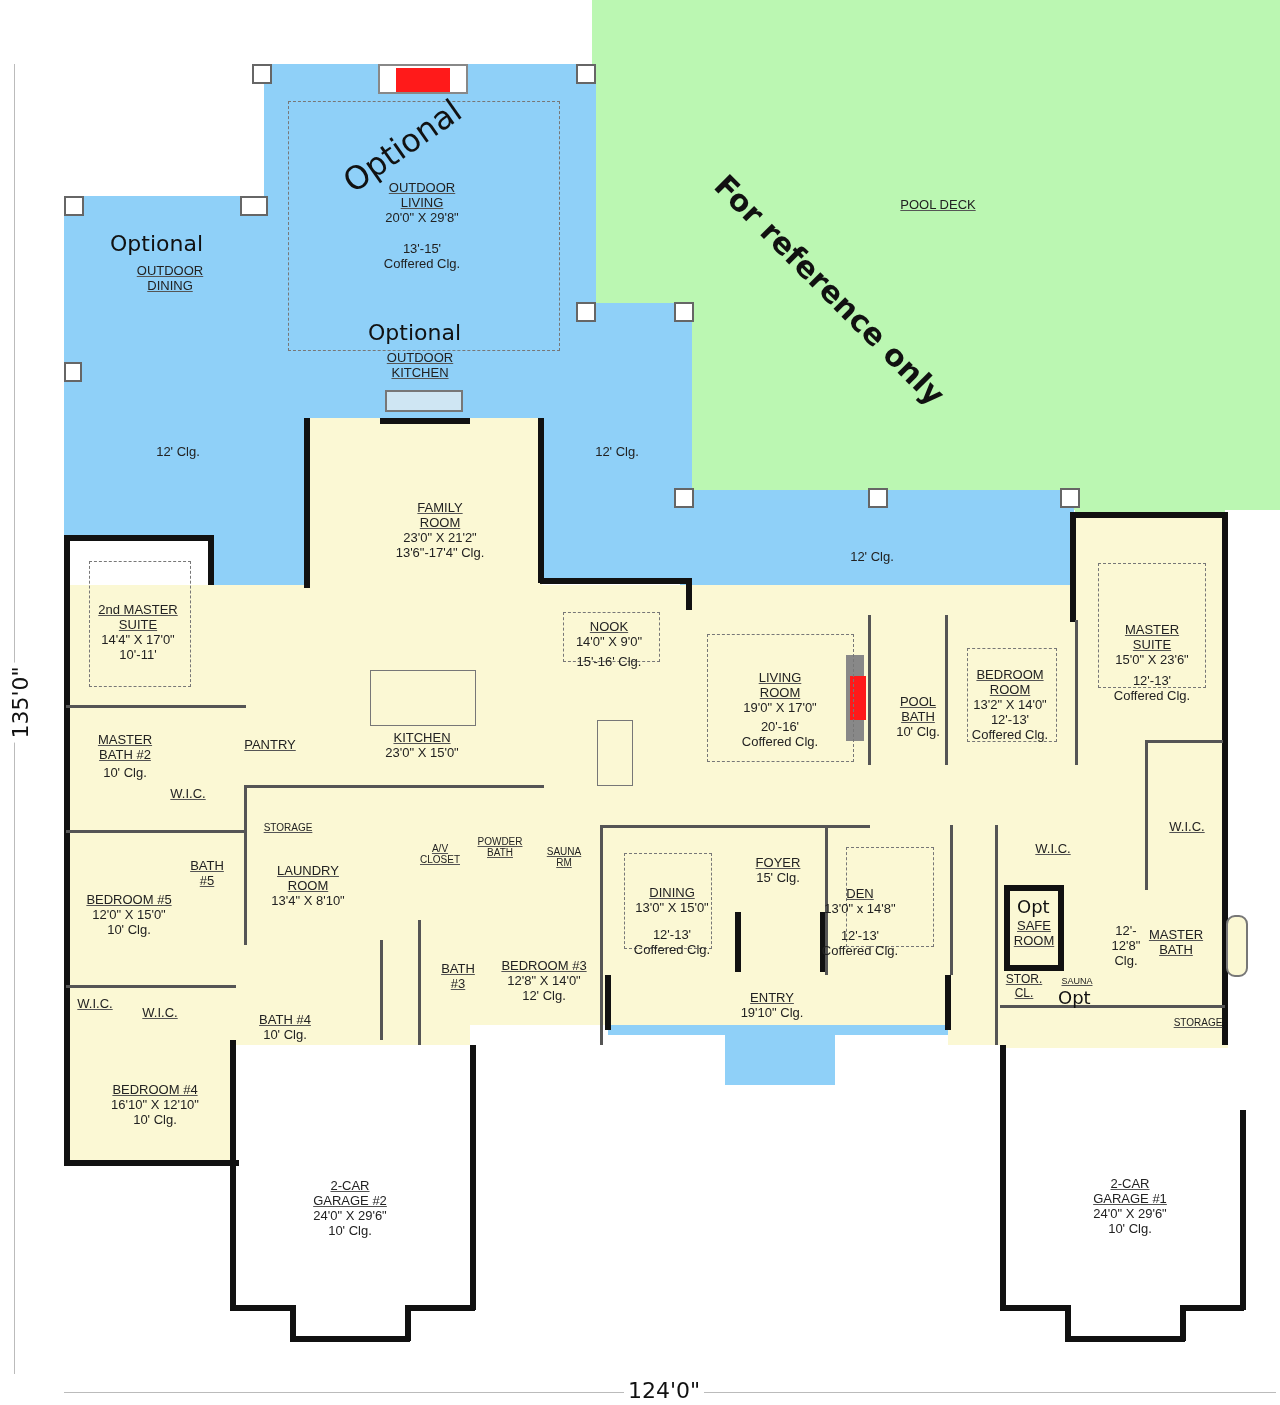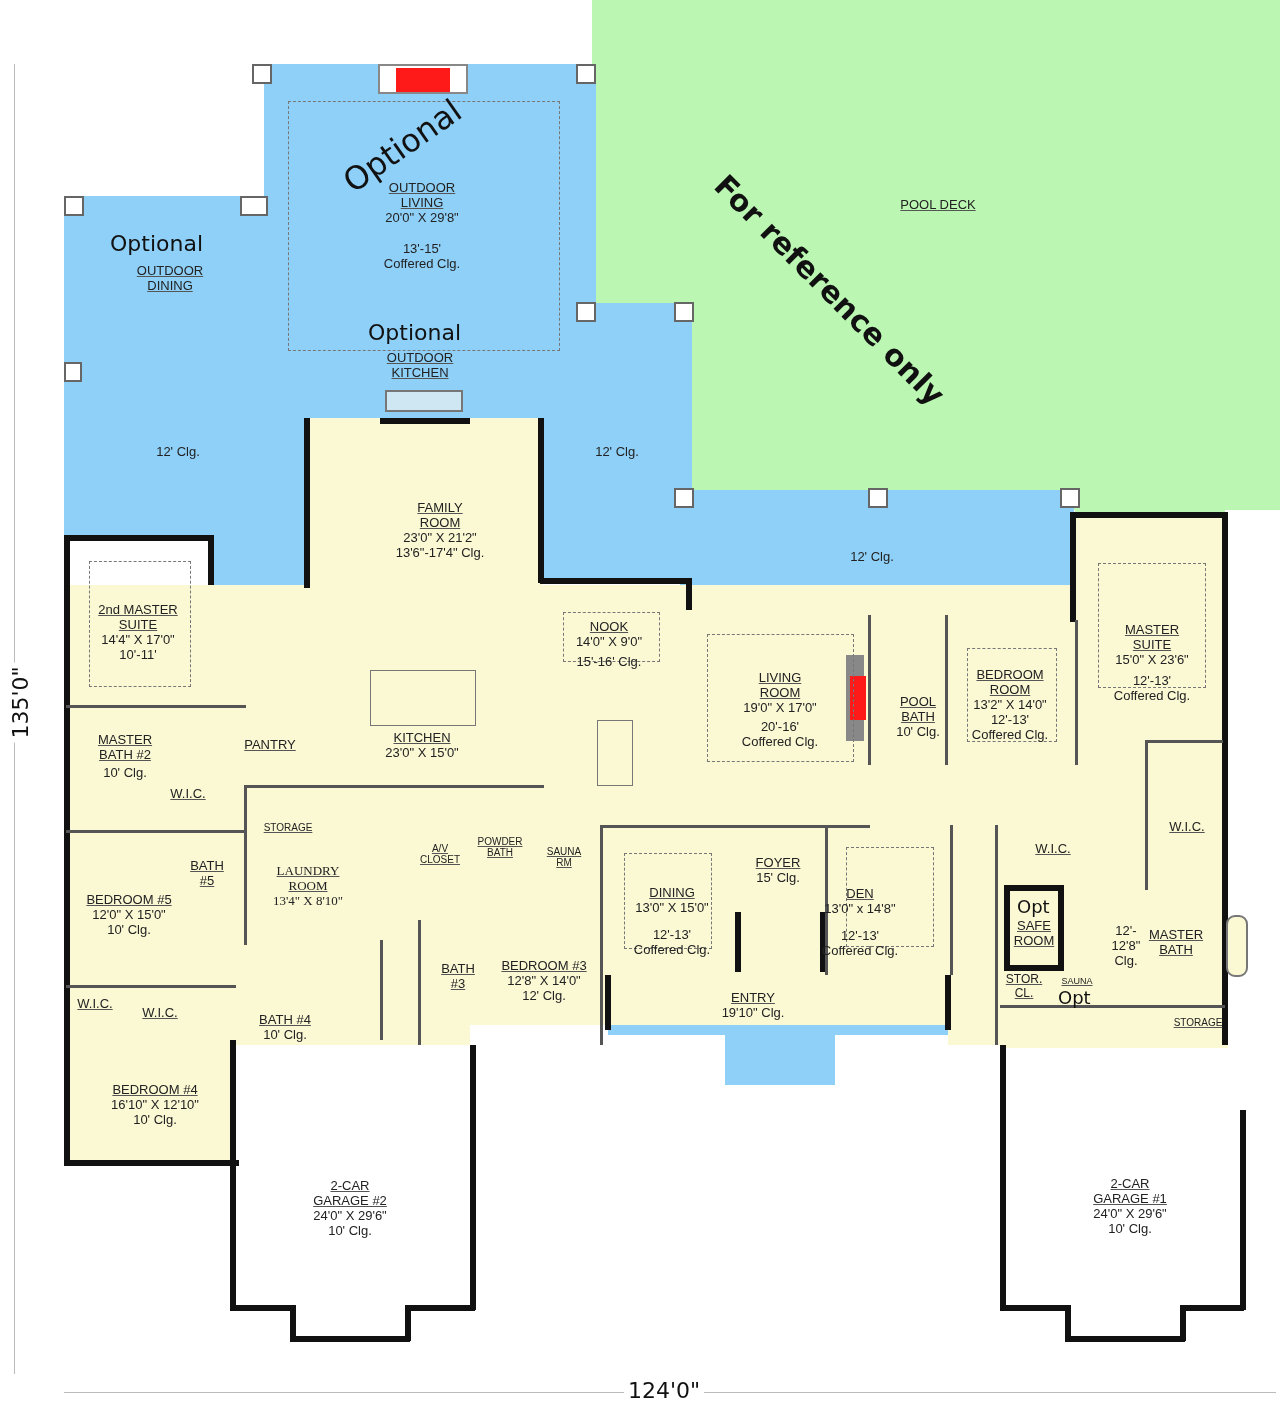--- a/index.html
+++ b/index.html
@@ -221,21 +221,21 @@
 <div class="lbl" style="left:270px;top:737px;">
     <span class="name">PANTRY</span>
   </div>
 <div class="lbl" style="left:188px;top:786px;">
     <span class="name">W.I.C.</span>
   </div>
 <div class="lbl" style="left:288px;top:822px;font-size:10px;line-height:12px;">
     <span class="name">STORAGE</span>
   </div>
 
-<div class="lbl" style="left:308px;top:863px;font-family:Liberation Serif, serif;">
+<div class="lbl" style="left:308px;top:863px;">
   <span class="name">LAUNDRY</span>
   <span class="name">ROOM</span>
   <span class="dim">13'4" X 8'10"</span>
 </div>
 
 <div class="lbl" style="left:440px;top:843px;font-size:10px;line-height:11px;">
   <span class="name">A/V</span>
   <span class="name">CLOSET</span>
 </div>
 <div class="lbl" style="left:500px;top:836px;font-size:10px;line-height:11px;">
@@ -295,21 +295,21 @@
   <span class="dim">15' Clg.</span>
 </div>
 
 <div class="lbl" style="left:860px;top:886px;">
   <span class="name">DEN</span>
   <span class="dim">13'0" x 14'8"</span>
   <span class="dim" style="margin-top:12px;">12'-13'</span>
   <span class="dim">Coffered Clg.</span>
 </div>
 
-<div class="lbl" style="left:753px;top:990px;">
+<div class="lbl" style="left:772px;top:990px;">
   <span class="name">ENTRY</span>
   <span class="dim">19'10" Clg.</span>
 </div>
 
 <div class="lbl" style="left:1053px;top:841px;">
     <span class="name">W.I.C.</span>
   </div>
 <div class="lbl" style="left:1187px;top:819px;">
     <span class="name">W.I.C.</span>
   </div>

